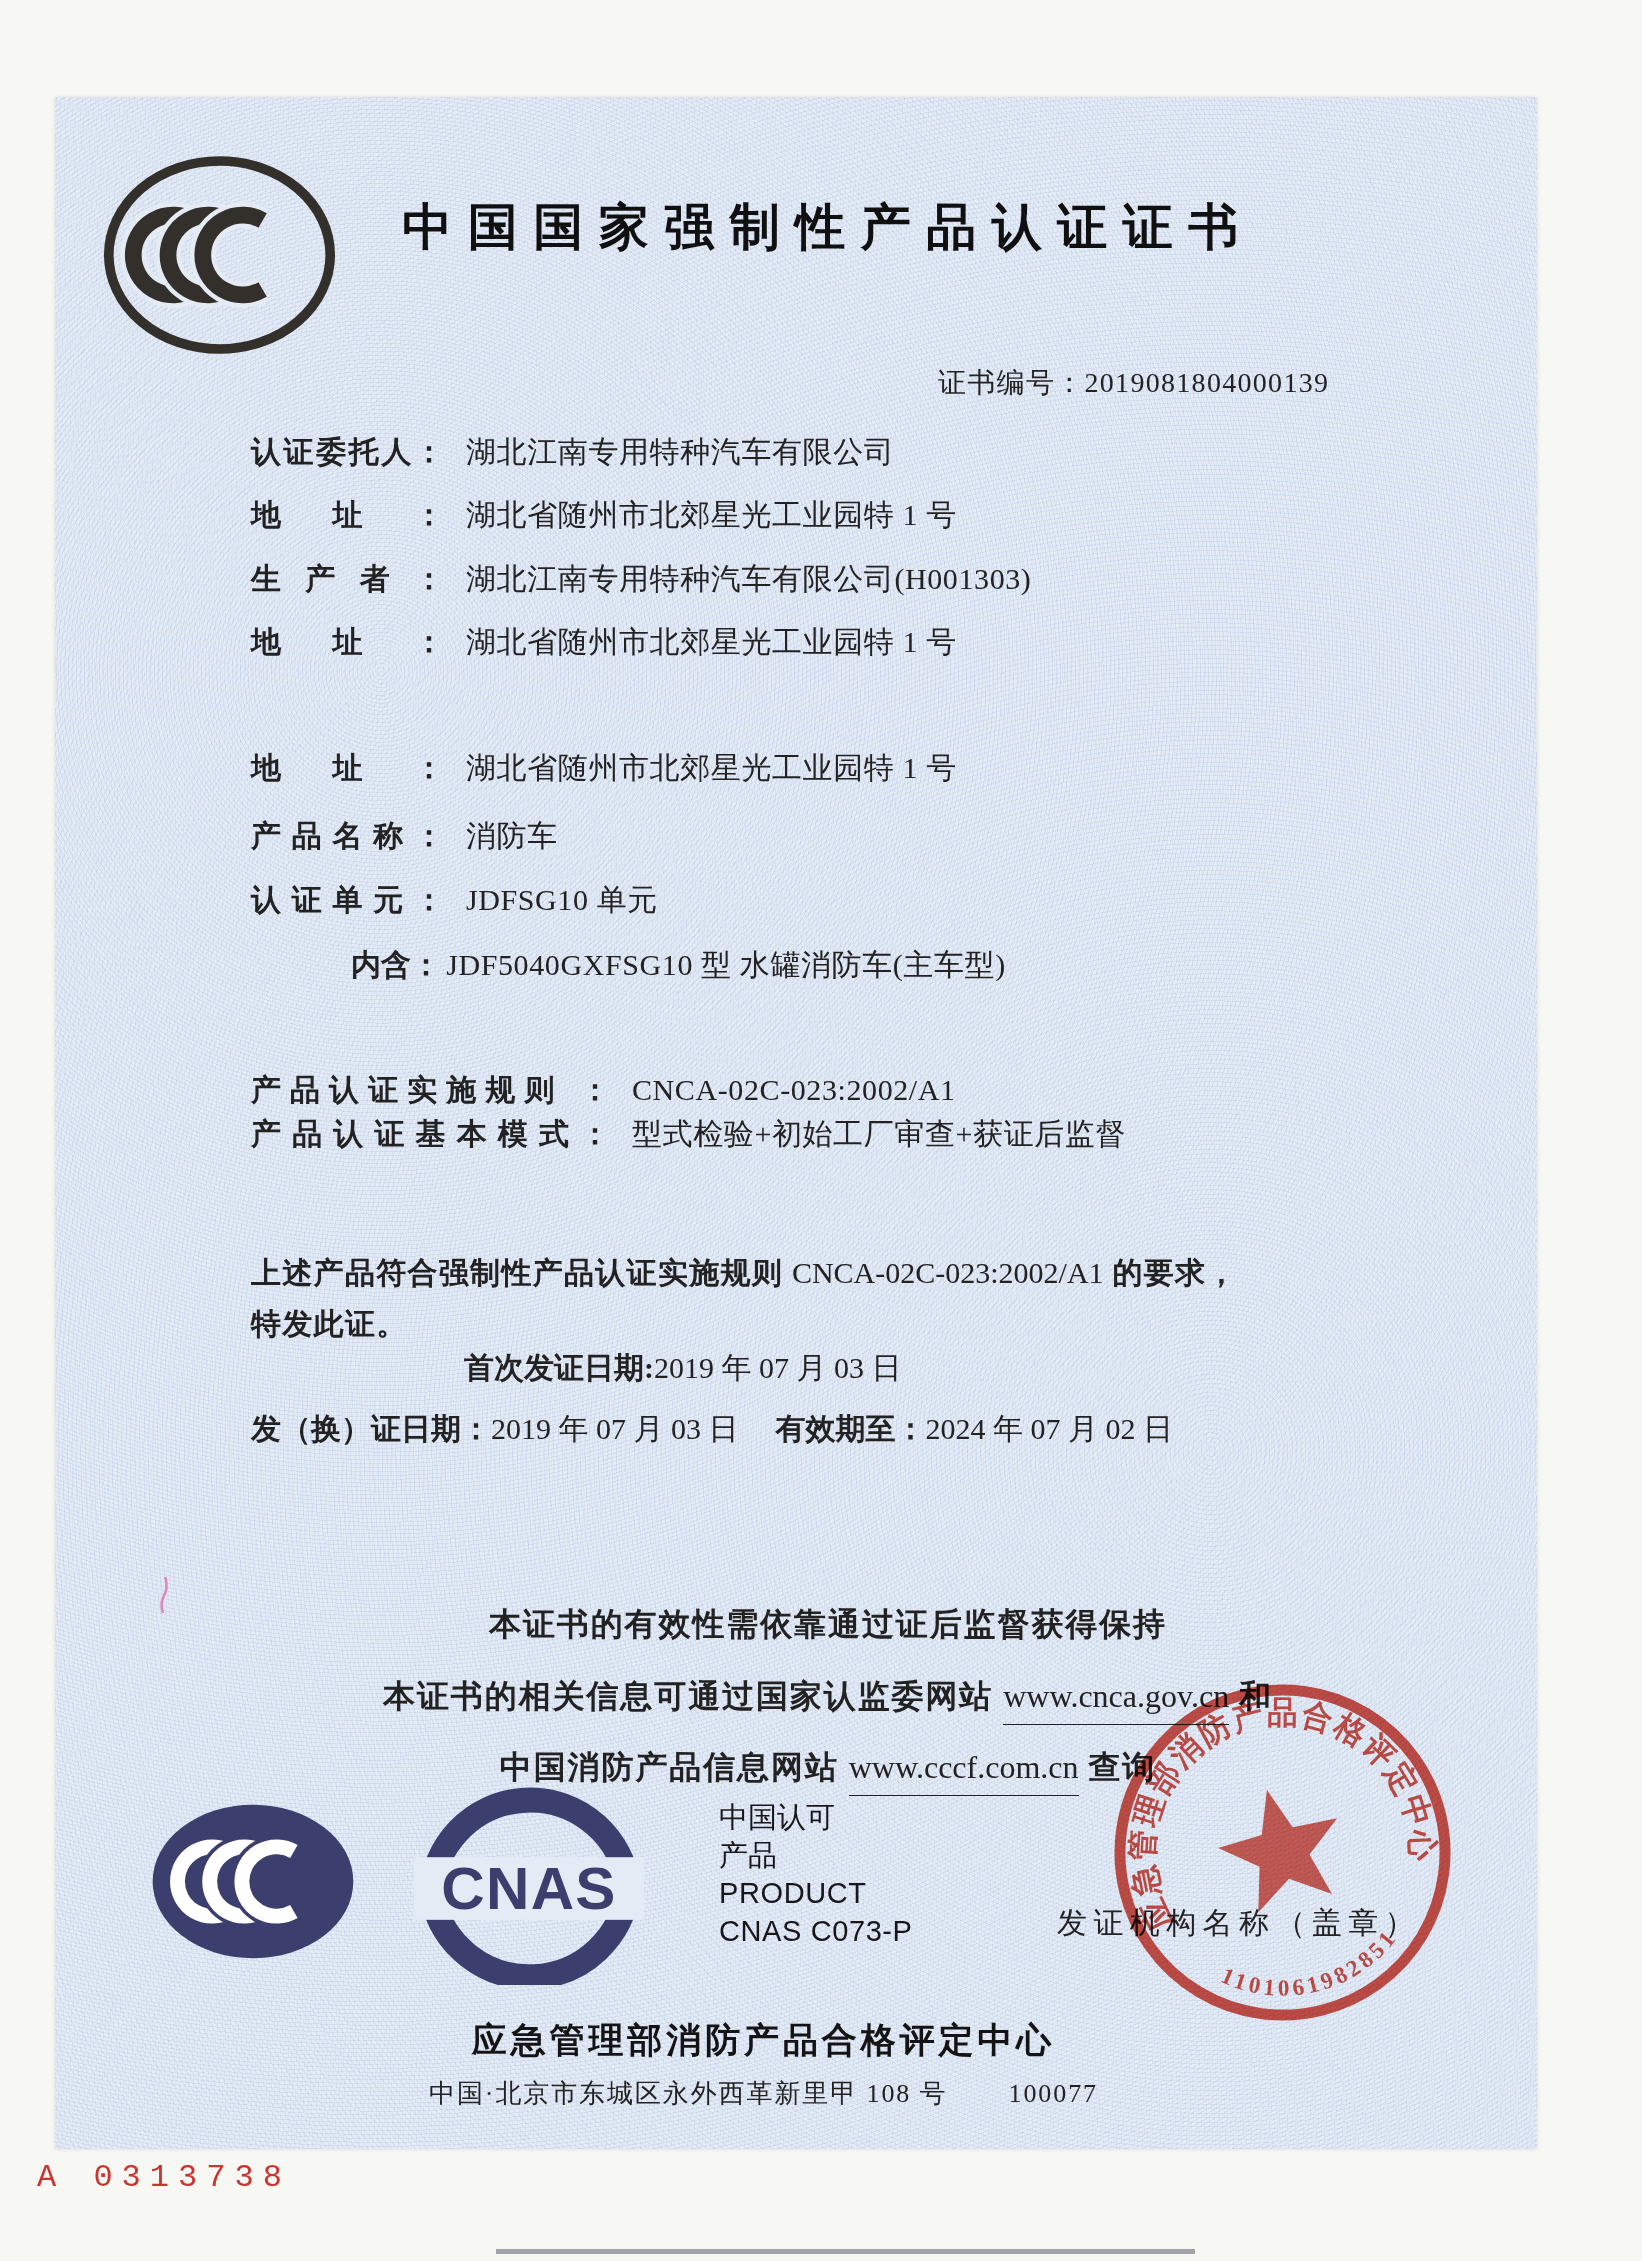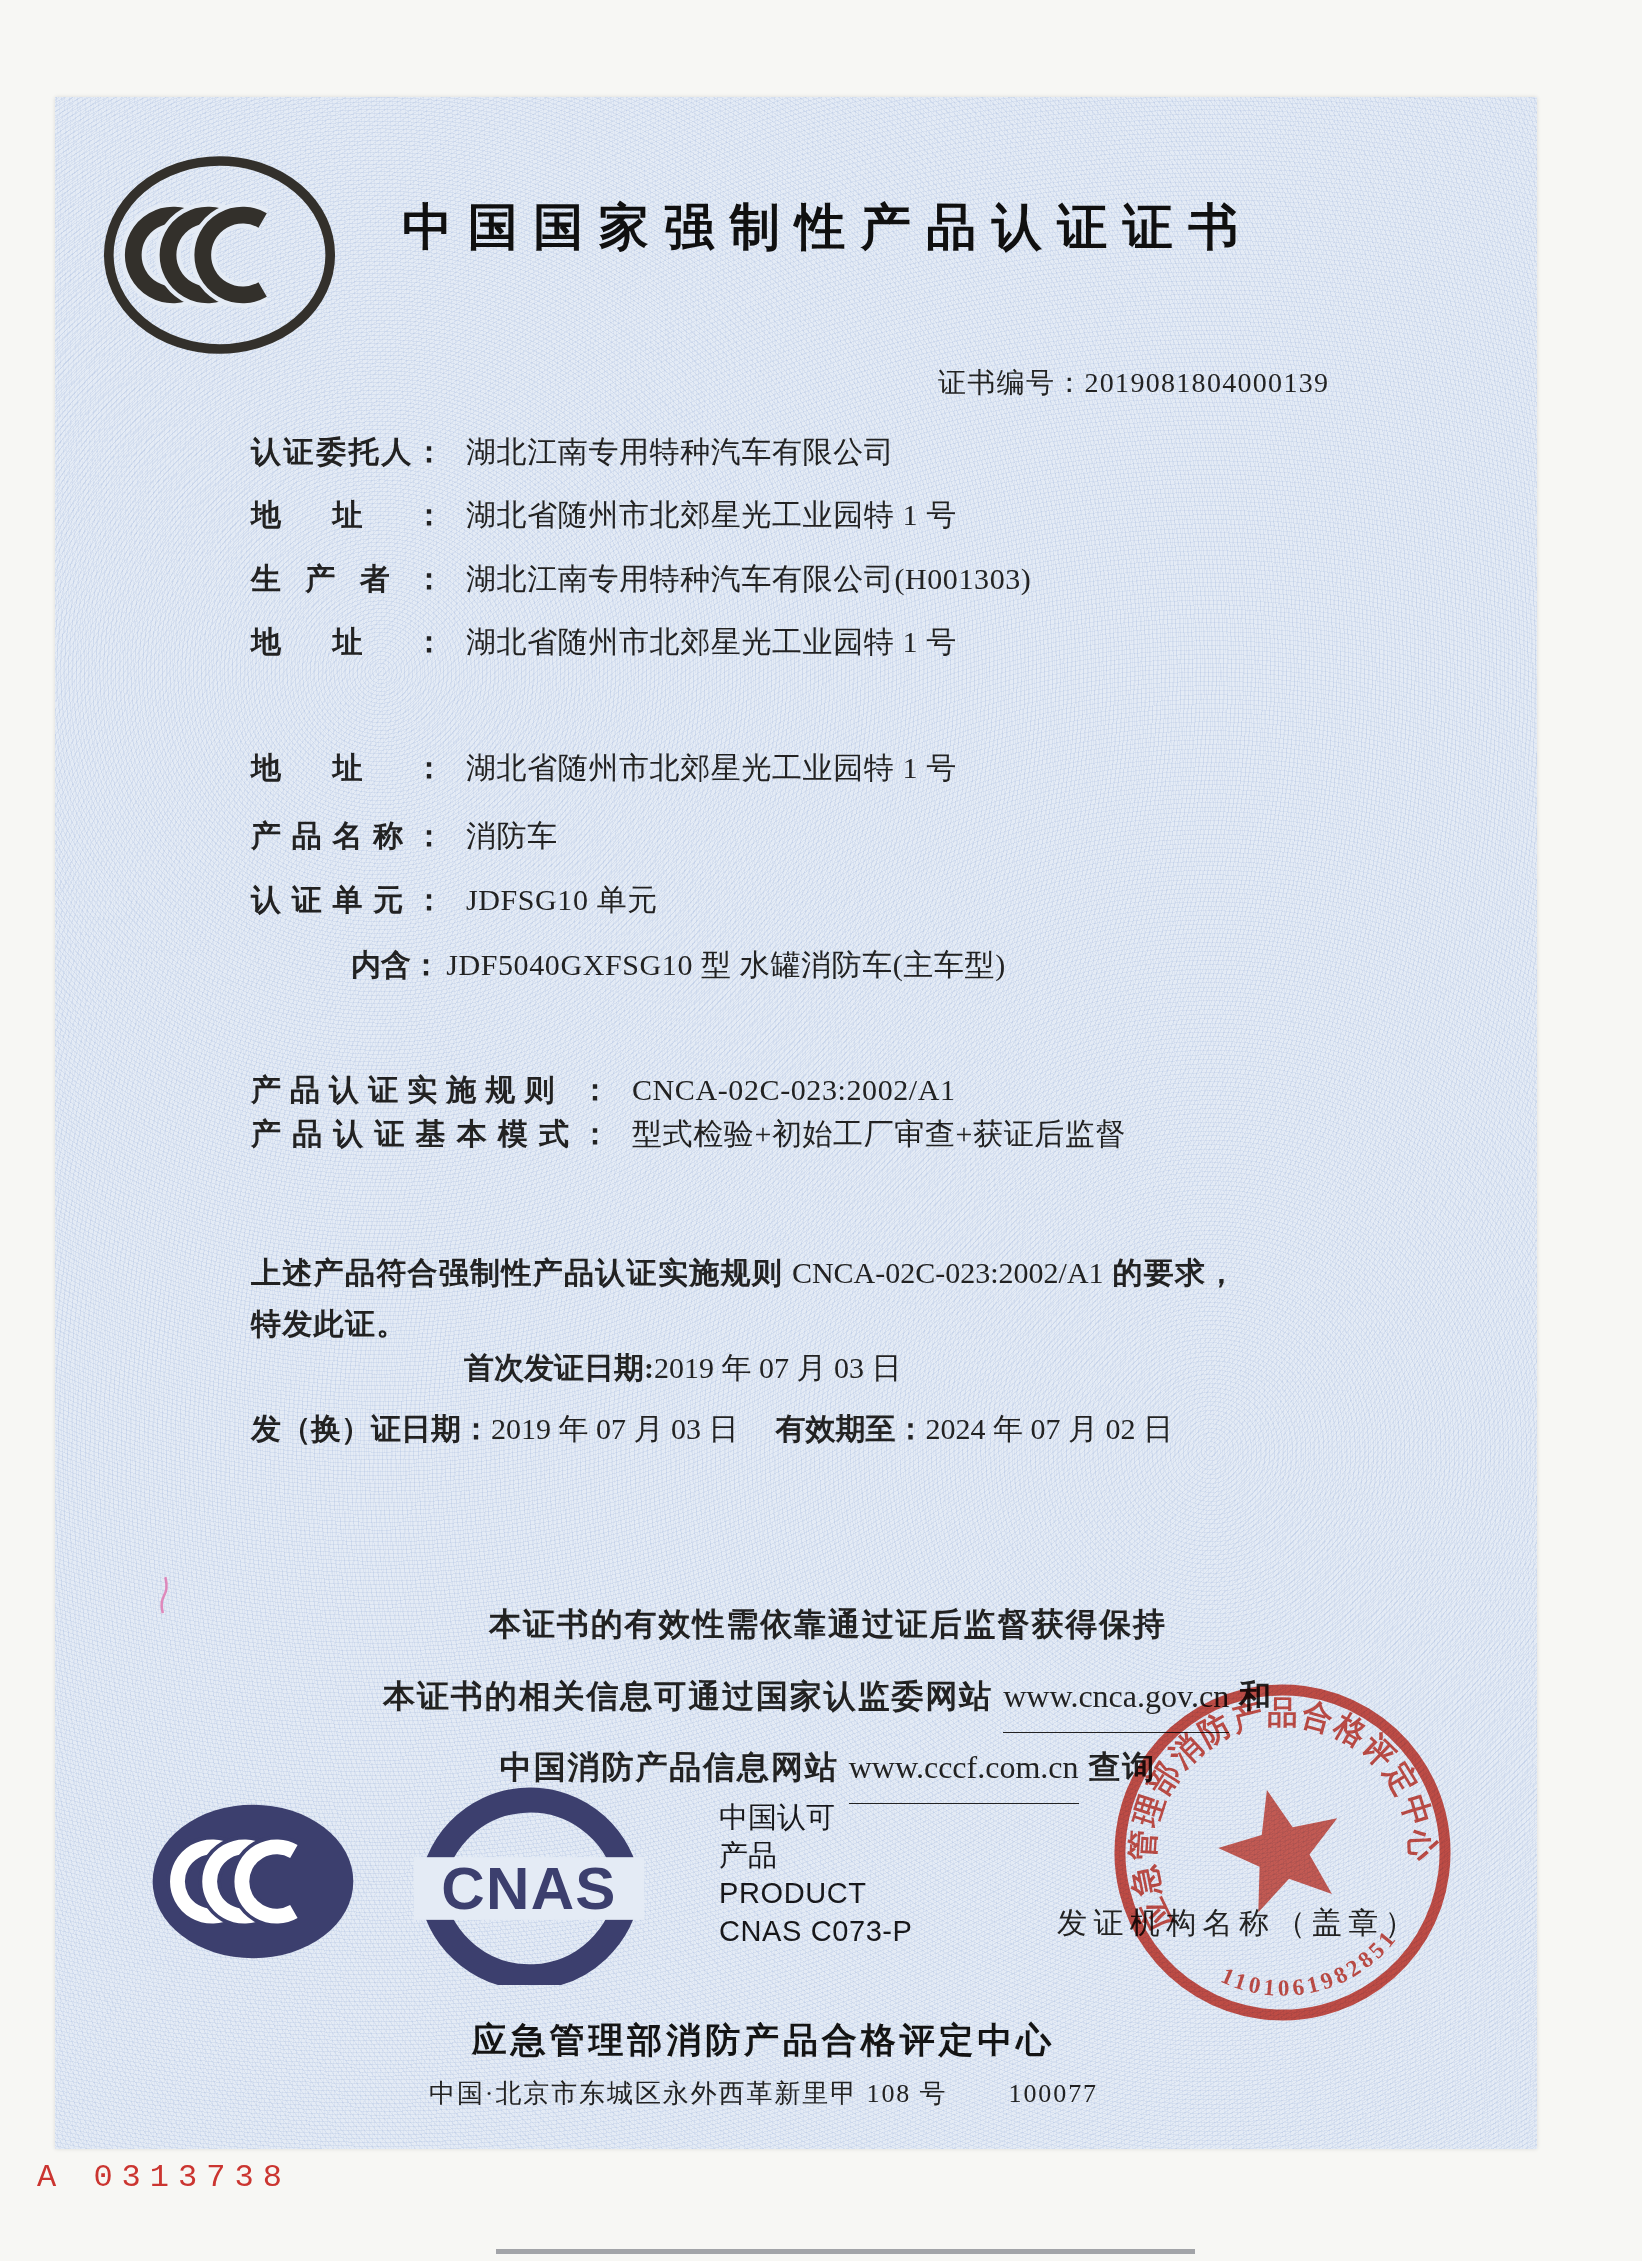--- a/index.html
+++ b/index.html
@@ -24,21 +24,21 @@
   .flabel{display:inline-block;font-weight:700;text-align:justify;text-align-last:justify;}
   .lblA{width:193px;}
   .lblB{width:359px;}
   .fvalue{margin-left:22px;letter-spacing:0.6px;}
   .tightlabel{font-weight:700;}
   .statement{position:absolute;left:196px;font-size:30px;white-space:nowrap;font-weight:700;letter-spacing:1.3px;}
   .code{font-weight:400;letter-spacing:0;}
   .daterow{position:absolute;font-size:30px;white-space:nowrap;}
   .dlabel{font-weight:700;}
   .notice{font-size:32px;font-weight:700;letter-spacing:1.9px;}
-  .url{font-weight:400;letter-spacing:0;border-bottom:1.9px solid #222;padding-bottom:18px;}
+  .url{font-weight:400;letter-spacing:0;border-bottom:1.9px solid #222;padding-bottom:10px;}
   .accr{position:absolute;left:664px;top:1701px;font-size:29px;line-height:38px;color:#17171a;}
   .accr .en{font-family:"Liberation Sans","DejaVu Sans",sans-serif;letter-spacing:0.6px;}
   .stamp-caption{position:absolute;left:1002px;top:1806px;font-size:30px;letter-spacing:6.4px;z-index:1;text-align:center;}
   .stamp{position:absolute;left:1034px;top:1562px;width:387px;height:387px;z-index:2;
          mix-blend-mode:multiply;}
   .f-org{top:1920px;font-size:35px;font-weight:700;letter-spacing:3.9px;color:#141414;}
   .f-addr{top:1979px;font-size:26px;letter-spacing:1.9px;}
   .f-web{top:2018px;font-size:26px;letter-spacing:1.3px;}
   .postcode{margin-left:61px;}
   .serial{position:absolute;left:37px;top:2159px;font-size:32px;font-weight:400;

